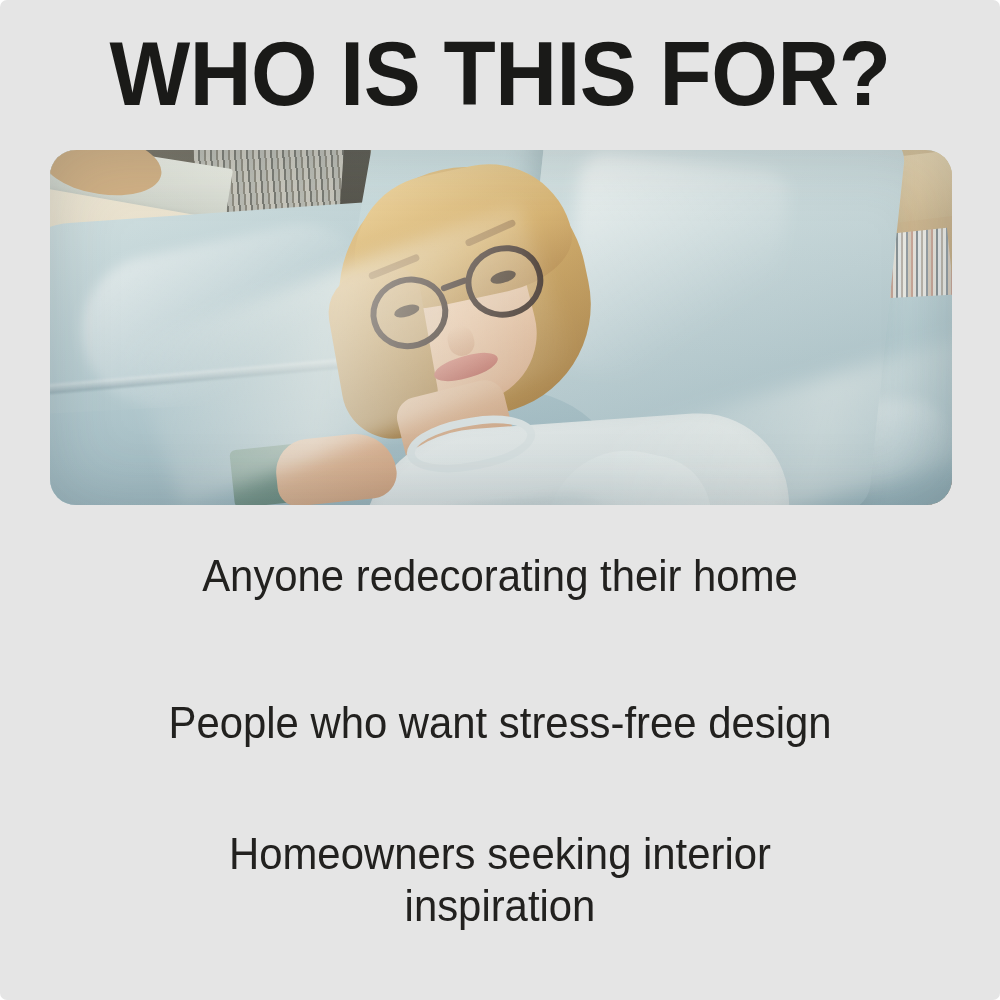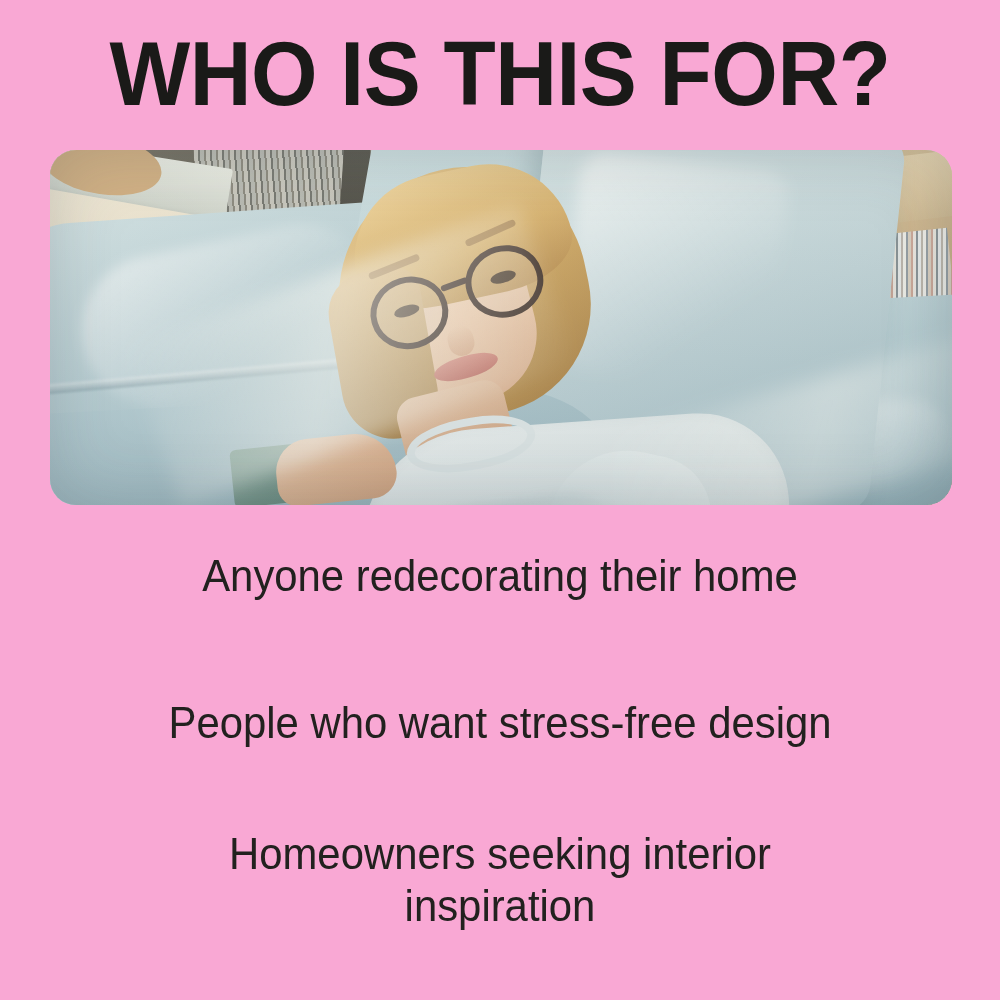--- a/index.html
+++ b/index.html
@@ -416,21 +416,21 @@
     transform-origin: 50% 50%;
   }
   #bullet-0 { top: 550px; }
   #bullet-1 { top: 697px; }
   #bullet-2 { top: 828px; }
   #bullet-2 .wrap { display: block; max-width: 700px; margin: 0 auto; }
 </style>
 </head>
 <body>
 
-<div id="slide" style="background: #f9a8d4;">
+<div id="slide" style="background: #e5e5e5; border-radius: 7px;">
 
   <div id="headline">WHO IS THIS FOR?</div>
 
   <div id="photo-frame">
     <div id="photo-scene">
       <div class="layer wood-wall"></div>
       <div class="layer wood-shelf"></div>
       <div class="layer records"></div>
       <div class="layer records-shadow"></div>
 

